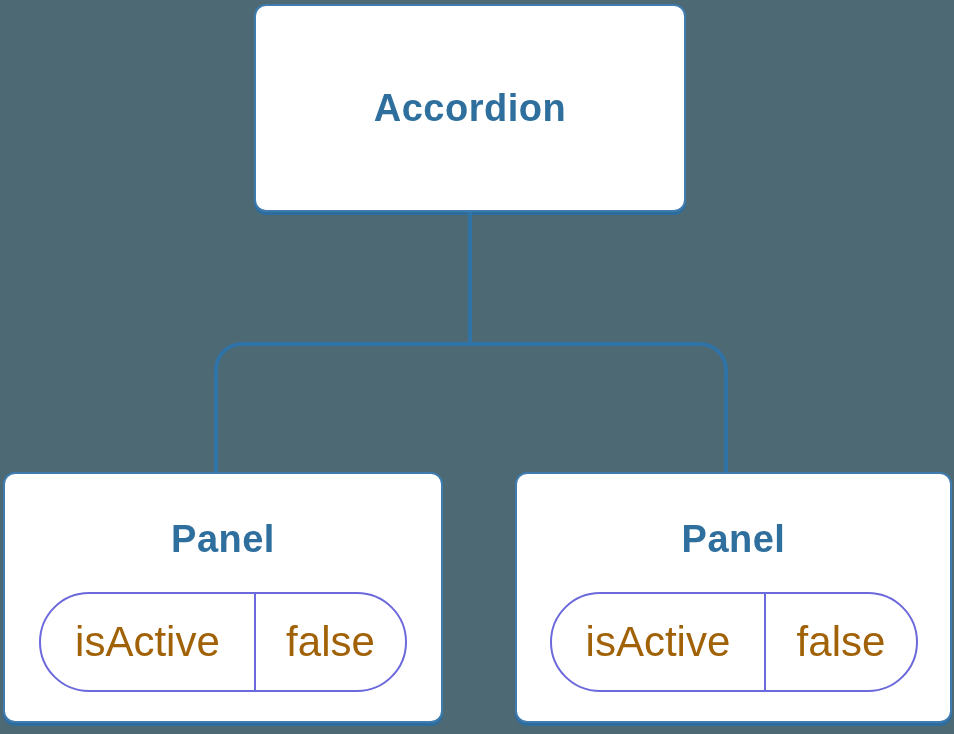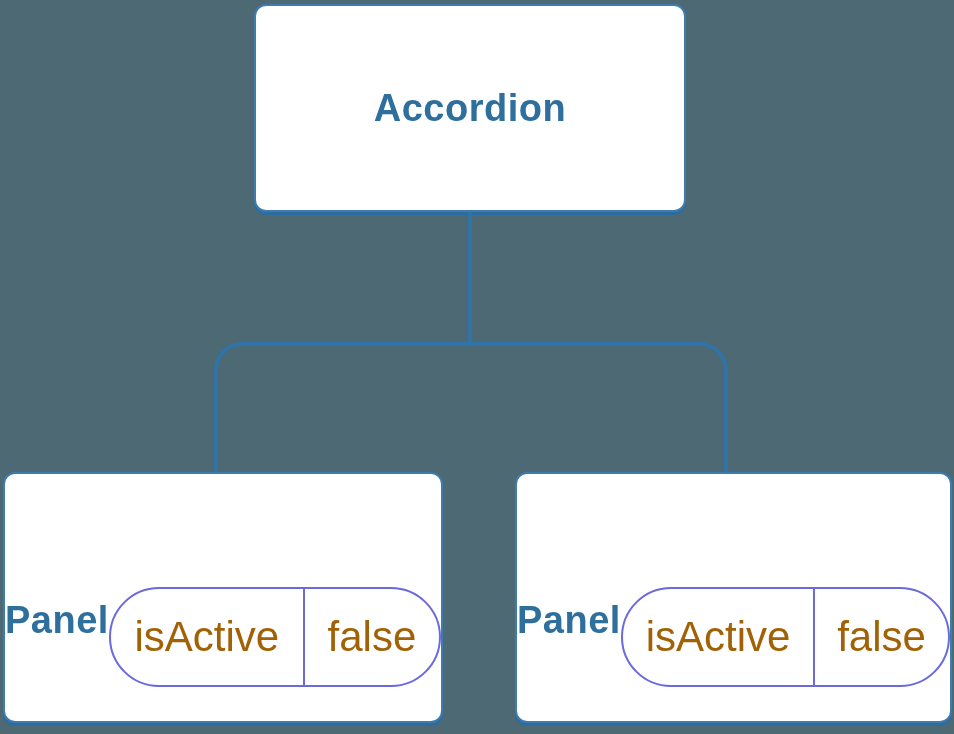--- a/index.html
+++ b/index.html
@@ -59,21 +59,21 @@
     height: 130px;
     box-sizing: border-box;
     border: 4px solid #2F73A7;
     border-bottom: none;
     border-radius: 28px 28px 0 0;
   }
   .panel-card {
     top: 472px;
     height: 251px;
     display: flex;
-    flex-direction: row;
+    flex-direction: column;
     align-items: center;
     padding-top: 45px;
   }
   .panel-left  { left: 3px;   width: 440px; }
   .panel-right { left: 515px; width: 437px; }
   .panel-card .node-title {
     line-height: 40px;
   }
   .state-pill {
     margin-top: 33px;

